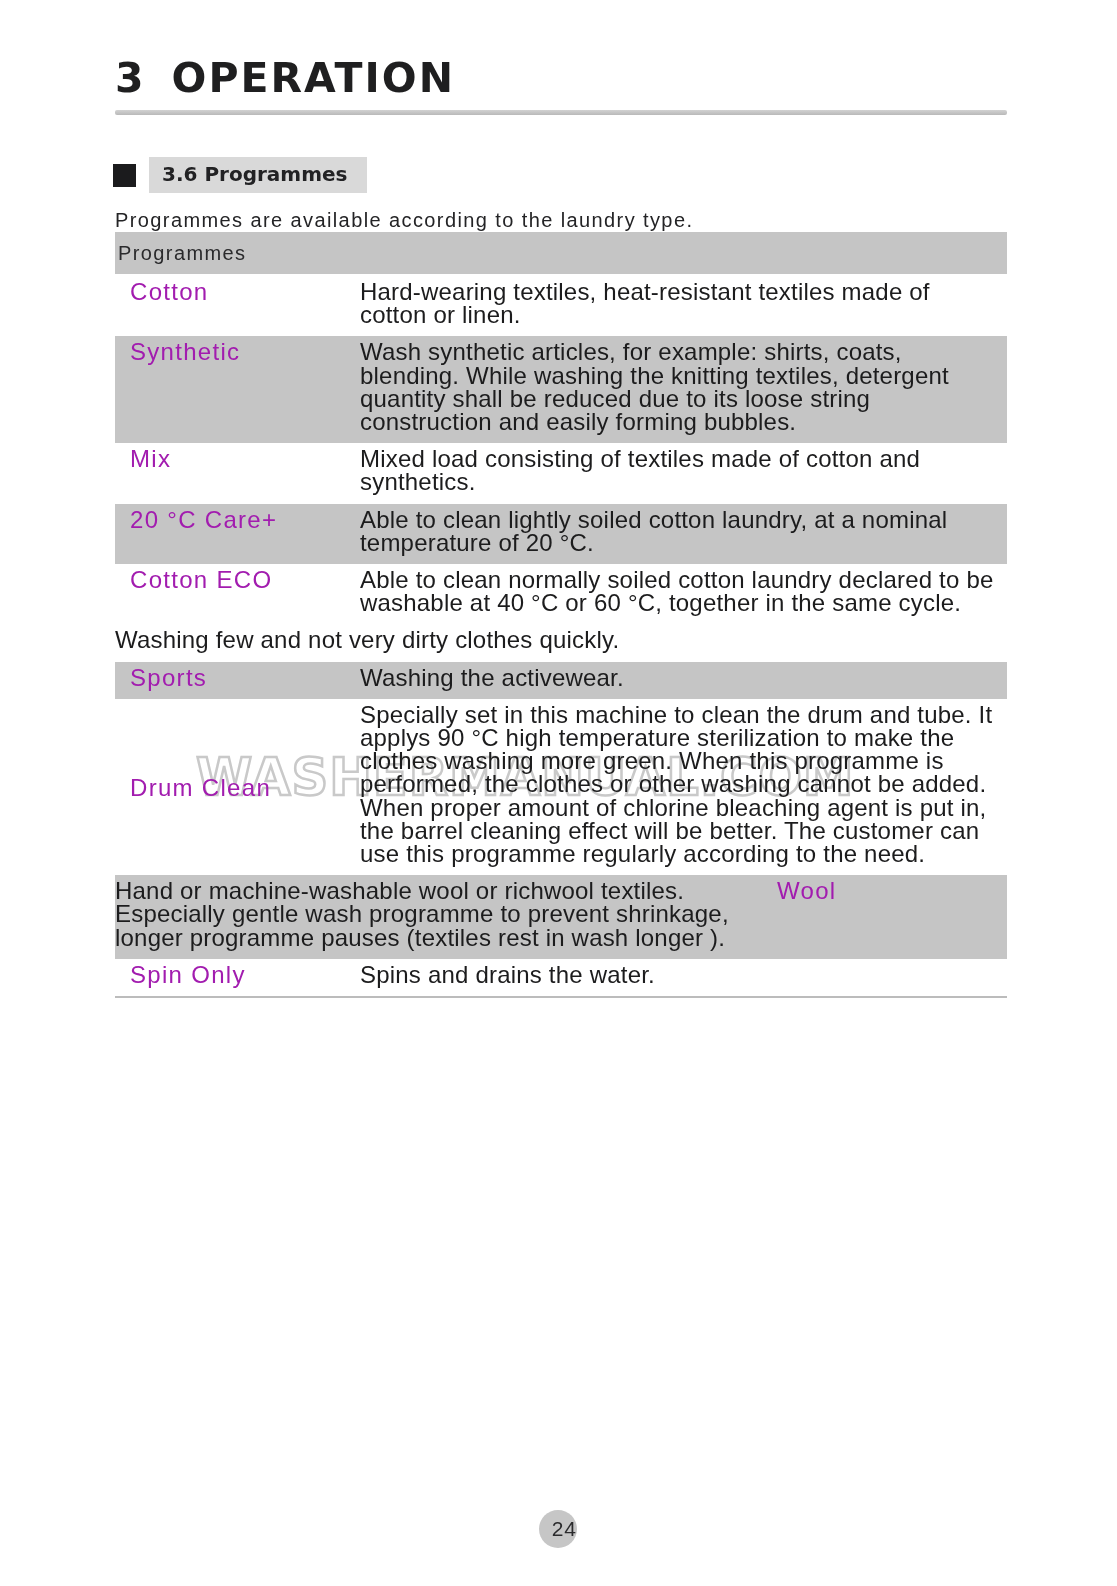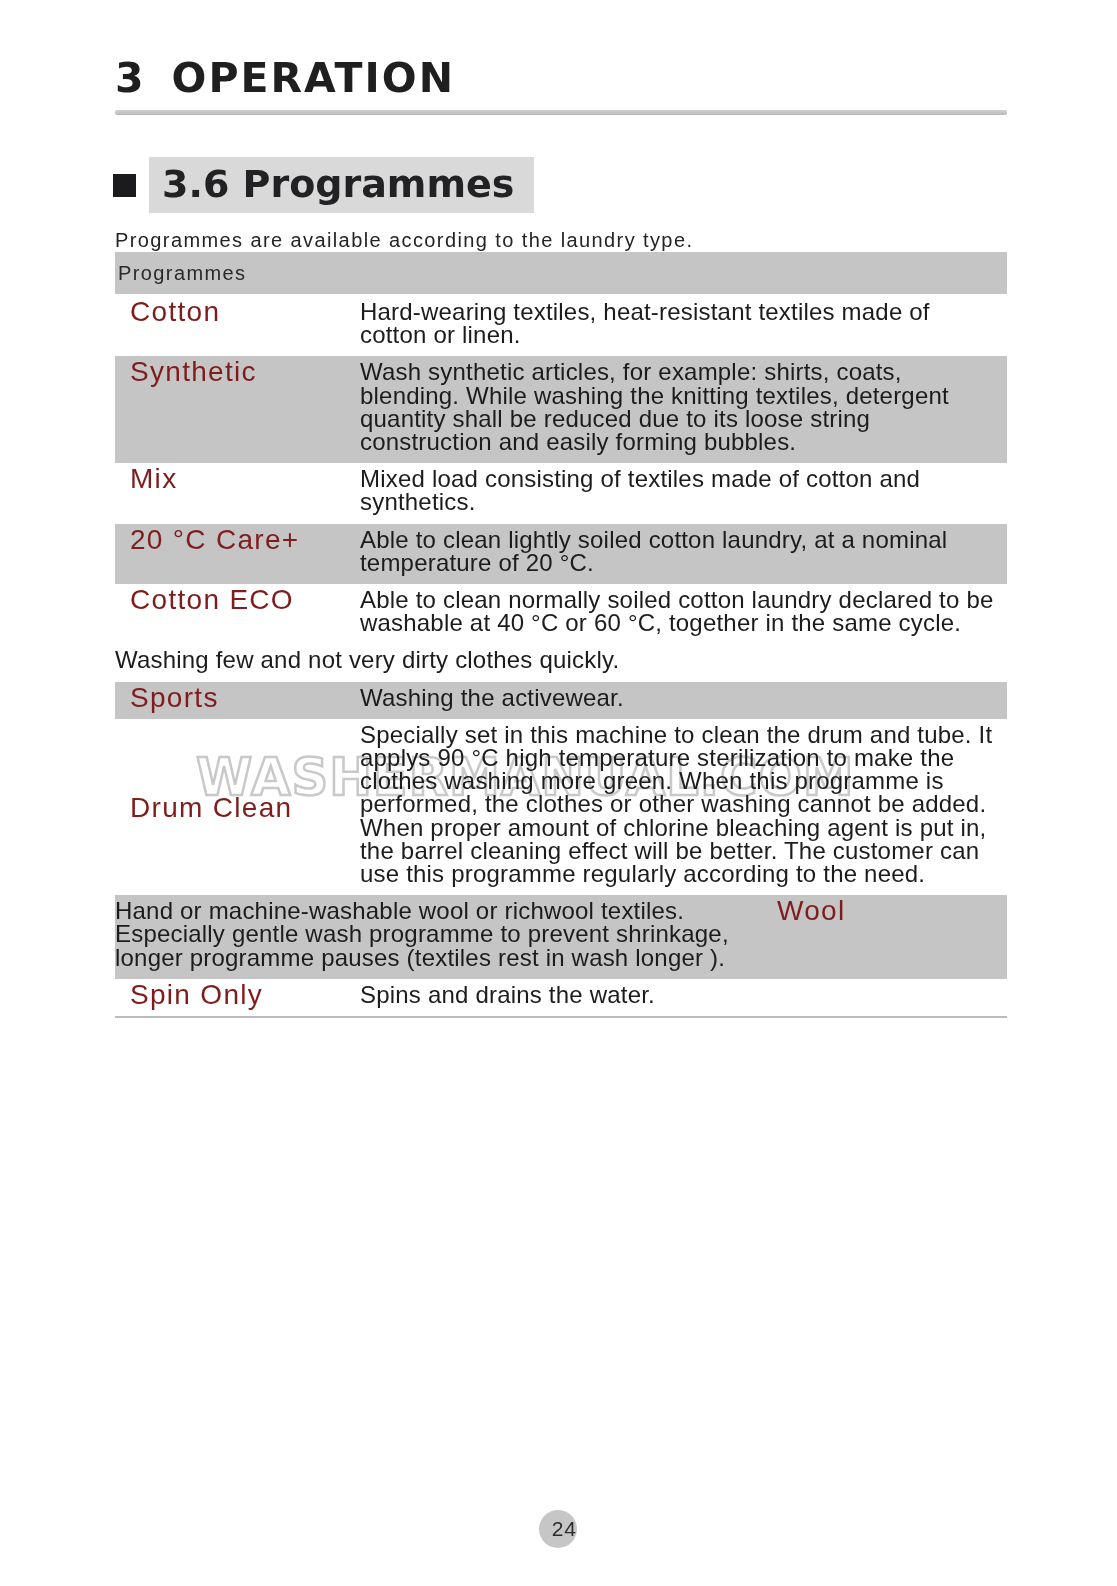--- a/index.html
+++ b/index.html
@@ -12,36 +12,36 @@
   .chapter-title { display:flex; align-items:baseline; gap:26px;
     font-family:"DejaVu Sans", sans-serif; font-weight:bold;
     font-size:41px; letter-spacing:2px; color:#1f1f20; line-height:1.0; }
   .title-rule { margin-top:11px; width:892px; height:5px;
     background:linear-gradient(#d2d2d2,#b9b9b9); border-radius:2px; }
 
   
   .section-heading { margin-top:42px; margin-left:-2px; display:flex; align-items:center; gap:13px; }
   .section-square { width:23px; height:23px; background:#1b1b1d; flex:0 0 23px; }
   .section-box { background:#d9d9d9; padding:5px 20px 7px 13px;
-    font-family:"DejaVu Sans", sans-serif; font-weight:bold; font-size:38px;
+    font-family:"DejaVu Sans", sans-serif; font-weight:bold; font-size:20px;
     color:#222224; letter-spacing:0px; }
 
   
   .intro { margin-top:16px; margin-bottom:0; font-size:20px; letter-spacing:1.4px; color:#242426; }
 
   
   .prog-table { width:892px; position:relative; border-bottom:2px solid #bcbcbc; }
   .t-header { height:44px; background:#c5c5c5; display:flex; align-items:center;
     padding-left:3px; font-size:20px; letter-spacing:1.4px; color:#2a2a2c;
     border-bottom:2px solid #ffffff; }
   .t-row { display:flex; }
   .t-row.shaded { background:#c5c5c5; }
   .cell { position:relative; z-index:2; }
-  .cell.name { flex:0 0 245px; padding:4px 6px 4px 15px; font-size:28px;
-    letter-spacing:1.3px; color:#7f1d1d; line-height:23px; }
+  .cell.name { flex:0 0 245px; padding:4px 6px 4px 15px; font-size:24px;
+    letter-spacing:1.3px; color:#a21caf; line-height:23px; }
   .cell.desc { flex:1; padding:4px 4px 10px 0; font-size:24px;
     letter-spacing:0.2px; line-height:23.2px; color:#1c1c1d; }
   .t-row.center-name .cell.name { display:flex; align-items:center; }
 
   
   .watermark { position:absolute; left:196px; top:748px; z-index:1;
     font-family:"DejaVu Sans", sans-serif; font-weight:bold; font-size:51px;
     letter-spacing:1px; white-space:nowrap; pointer-events:none;
     color:rgba(255,255,255,0.55);
     -webkit-text-stroke:2.5px #c9c9c9; }

